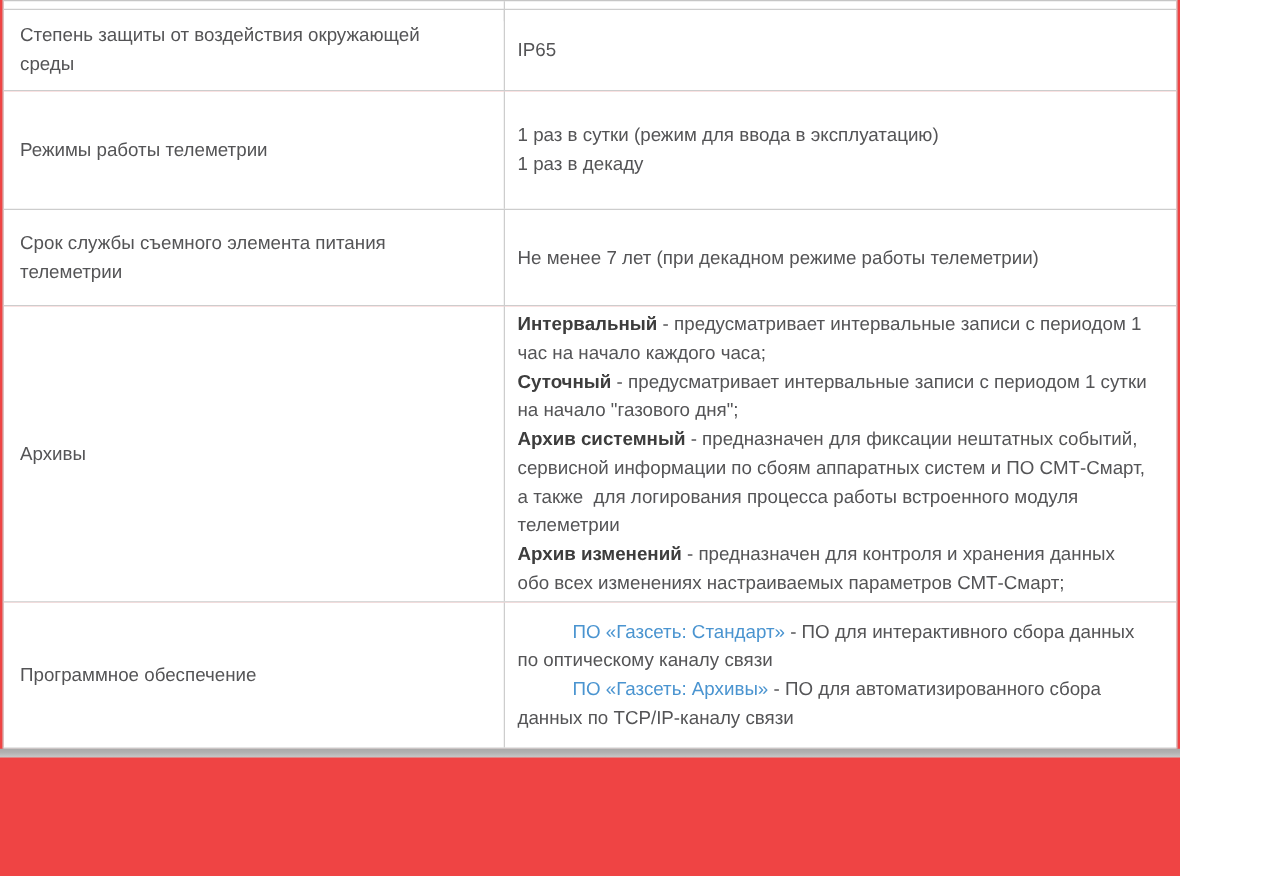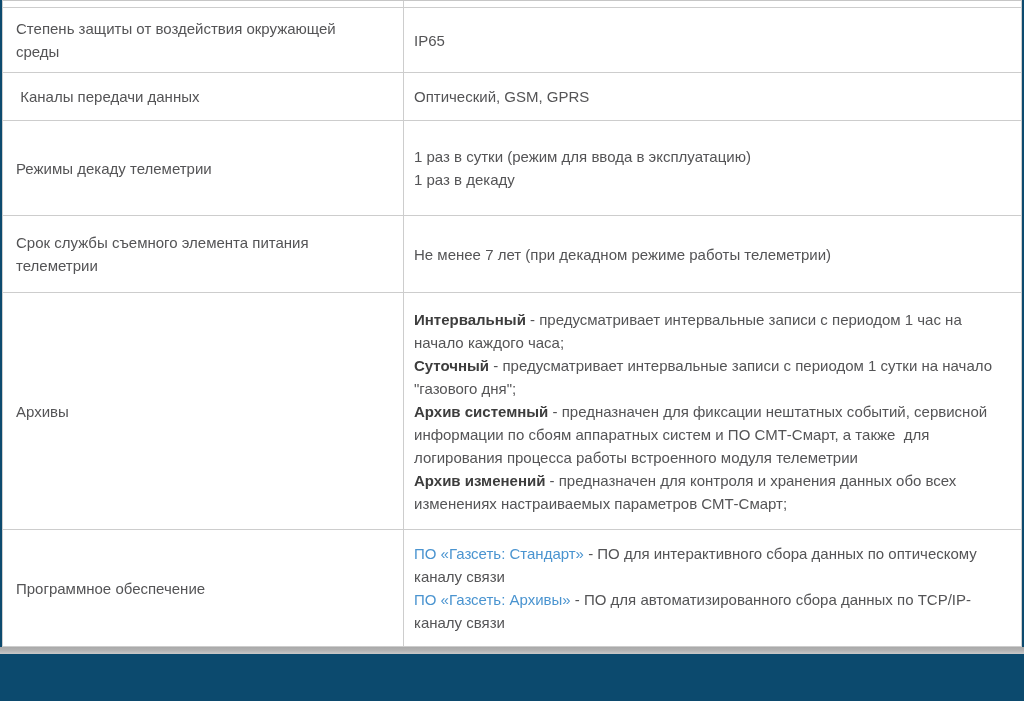--- a/index.html
+++ b/index.html
@@ -1,20 +1,20 @@
 <!DOCTYPE html>
 <html><head>
 <meta charset="utf-8">
 <style>
   html,body{margin:0;padding:0;background:#ffffff;}
   .page{
     position:relative;
-    width:1024px;height:701px;
+    width:944px;height:701px;
     overflow:hidden;
-    background:#0c4a6e;
+    background:#ef4444;
     font-family:"Liberation Sans","DejaVu Sans",sans-serif;
     font-size:15px;line-height:23px;color:#545456;
   }
   .tbl{
     margin:0 2px;
     border-left:1px solid #cdcdcd;
     border-right:1px solid #cdcdcd;
     box-sizing:border-box;
   }
   .row{
@@ -39,21 +39,21 @@
     padding:8px 30px 8px 13px;
   }
   .cr{
     flex:1;
     box-sizing:border-box;
     display:flex;flex-direction:column;justify-content:center;
     padding:8px 22px 8px 10px;
   }
   .cl span,.cr span,.cr strong,.cr a{white-space:pre-wrap;}
   .cr strong{font-weight:700;color:#3d3d3d;}
-  a.link{color:#4a94d0;text-decoration:none;cursor:pointer;}
+  a.link{color:#4a94d0;text-decoration:none;cursor:pointer;margin-left:44px;}
   .bottom-band{
     height:7px;
     background:linear-gradient(180deg,#a9a9a9 0%,#b2b2b2 45%,#c9c9c9 100%);
   }
 </style>
 </head>
 <body>
 
 <div class="page">
   <div class="tbl">
@@ -66,32 +66,24 @@
     <div class="row h65">
       <div class="cl">
         <span>Степень защиты от воздействия окружающей среды</span>
       </div>
       <div class="cr">
         <span>IP65</span>
       </div>
     </div>
 
 
-    <div class="row h48">
-      <div class="cl">
-        <span> Каналы передачи данных</span>
-      </div>
-      <div class="cr">
-        <span>Оптический, GSM, GPRS</span>
-      </div>
-    </div>
 
     <div class="row h95">
       <div class="cl">
-        <span>Режимы декаду телеметрии</span>
+        <span>Режимы работы телеметрии</span>
       </div>
       <div class="cr">
         <div><span>1 раз в сутки (режим для ввода в эксплуатацию)</span></div>
         <div><span>1 раз в декаду</span></div>
       </div>
     </div>
 
     <div class="row h77">
       <div class="cl">
         <span>Срок службы съемного элемента питания телеметрии</span>

